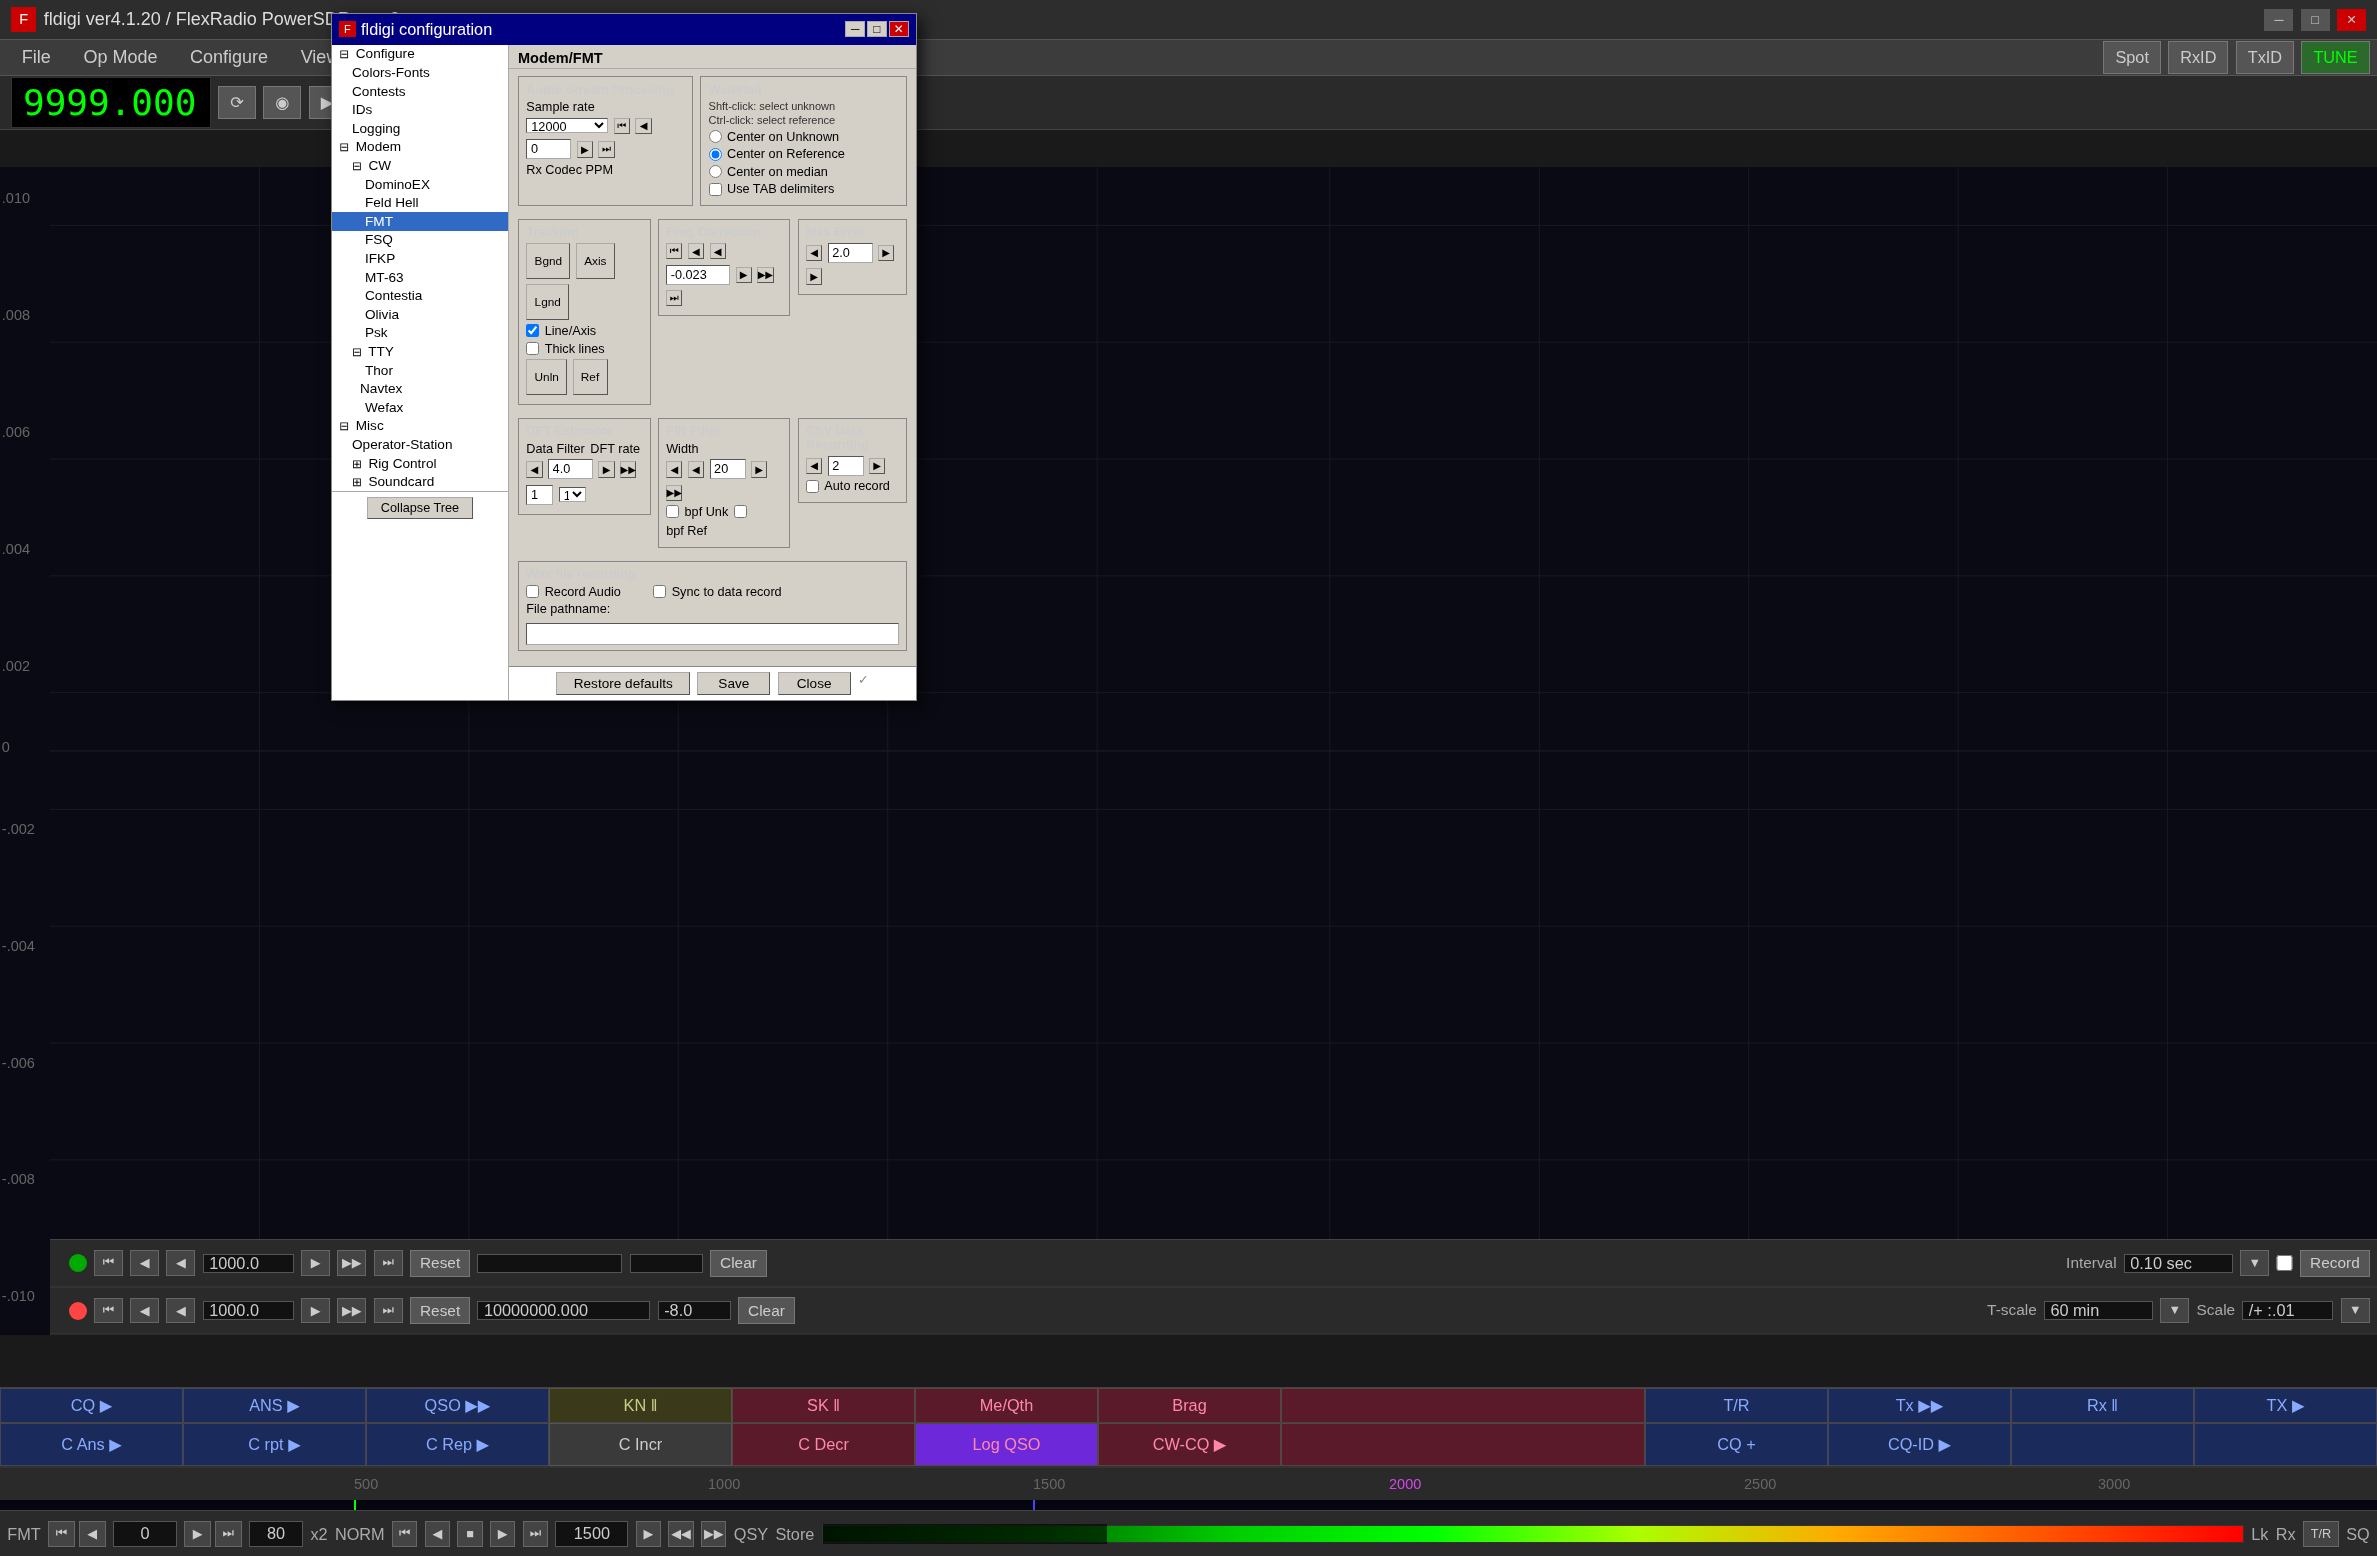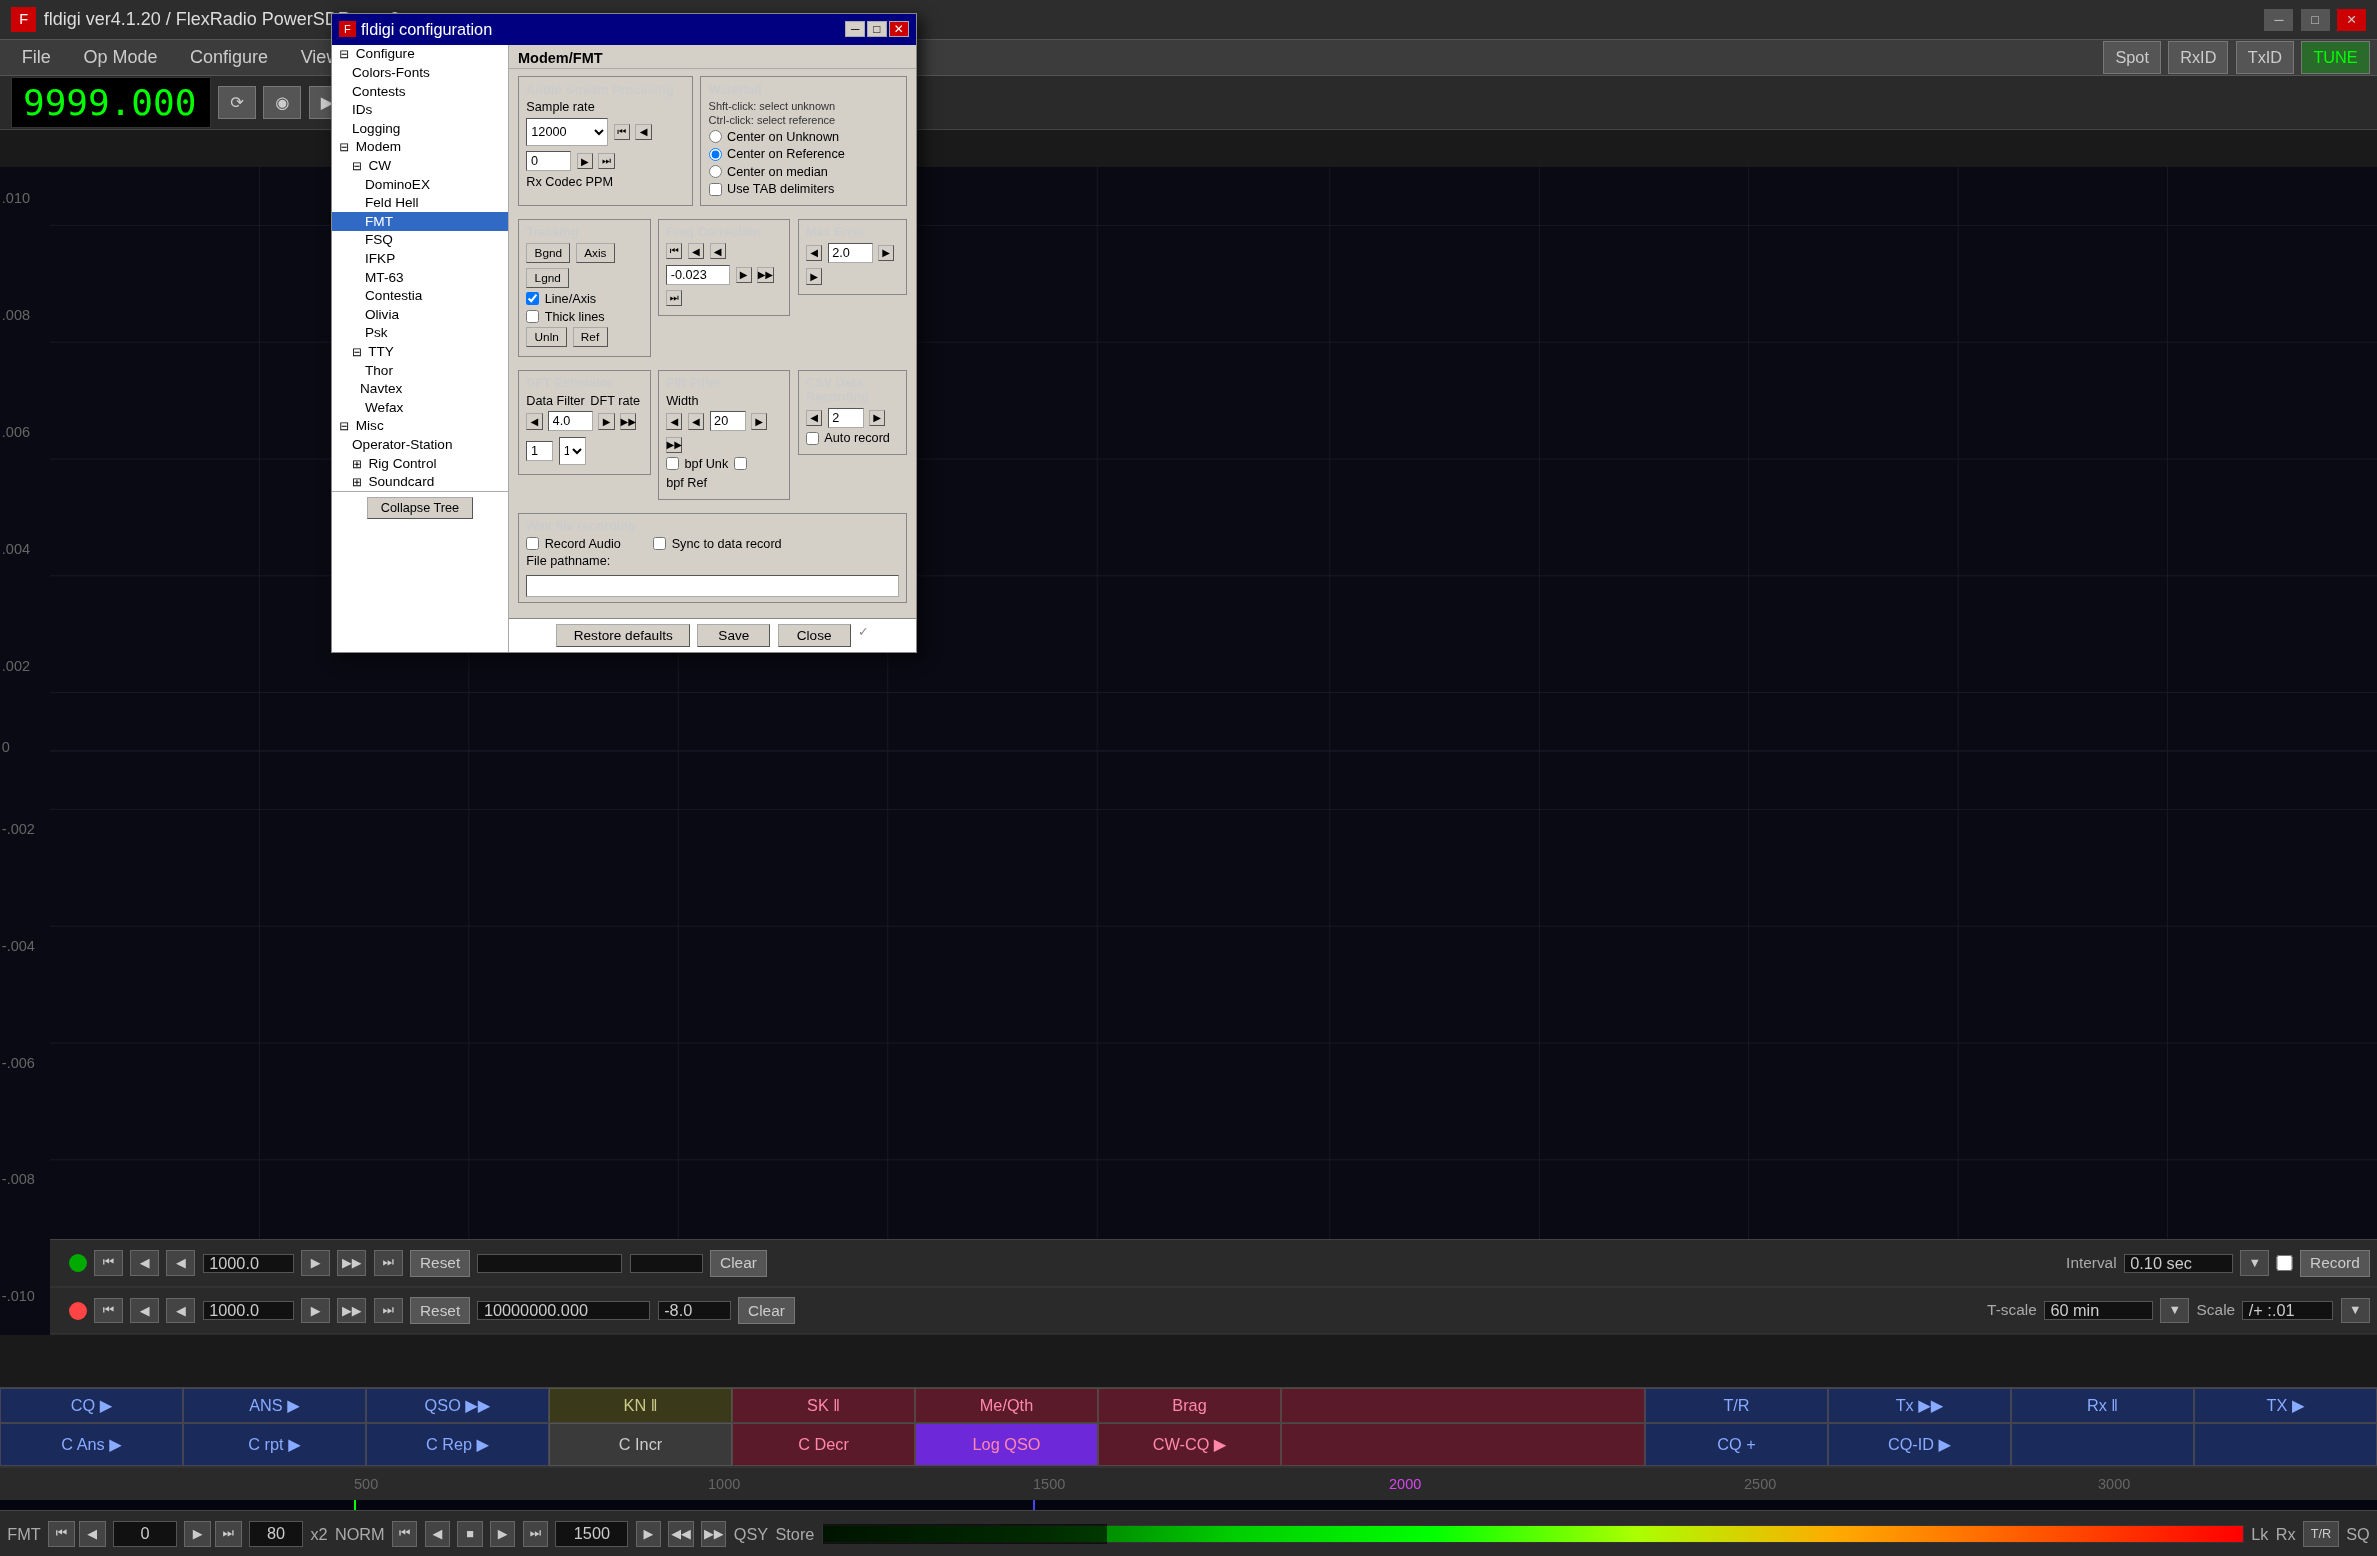--- a/index.html
+++ b/index.html
@@ -326,30 +326,30 @@
       color: #000;
       font-size: 12.7px;
       height: 20px;
       padding: 0 3.6px;
     }
     .small-select {
       background: white;
       border: 1.8px inset #aaa;
       color: #000;
       font-size: 12.7px;
-      height: 28px;
+      height: 15px;
     }
     .small-btn {
       background: #d4d0c8;
       border: 1.8px outset #aaa;
       color: #000;
       padding: 0.9px 7.3px;
       font-size: 11.8px;
       cursor: pointer;
-      height: 20px;
+      height: 36px;
       white-space: nowrap;
     }
     .tiny-nav-btn {
       background: #d4d0c8;
       border: 1.8px outset #aaa;
       color: #000;
       width: 16.3px; height: 16.3px;
       font-size: 10px;
       cursor: pointer;
       display: inline-flex; align-items: center; justify-content: center;

